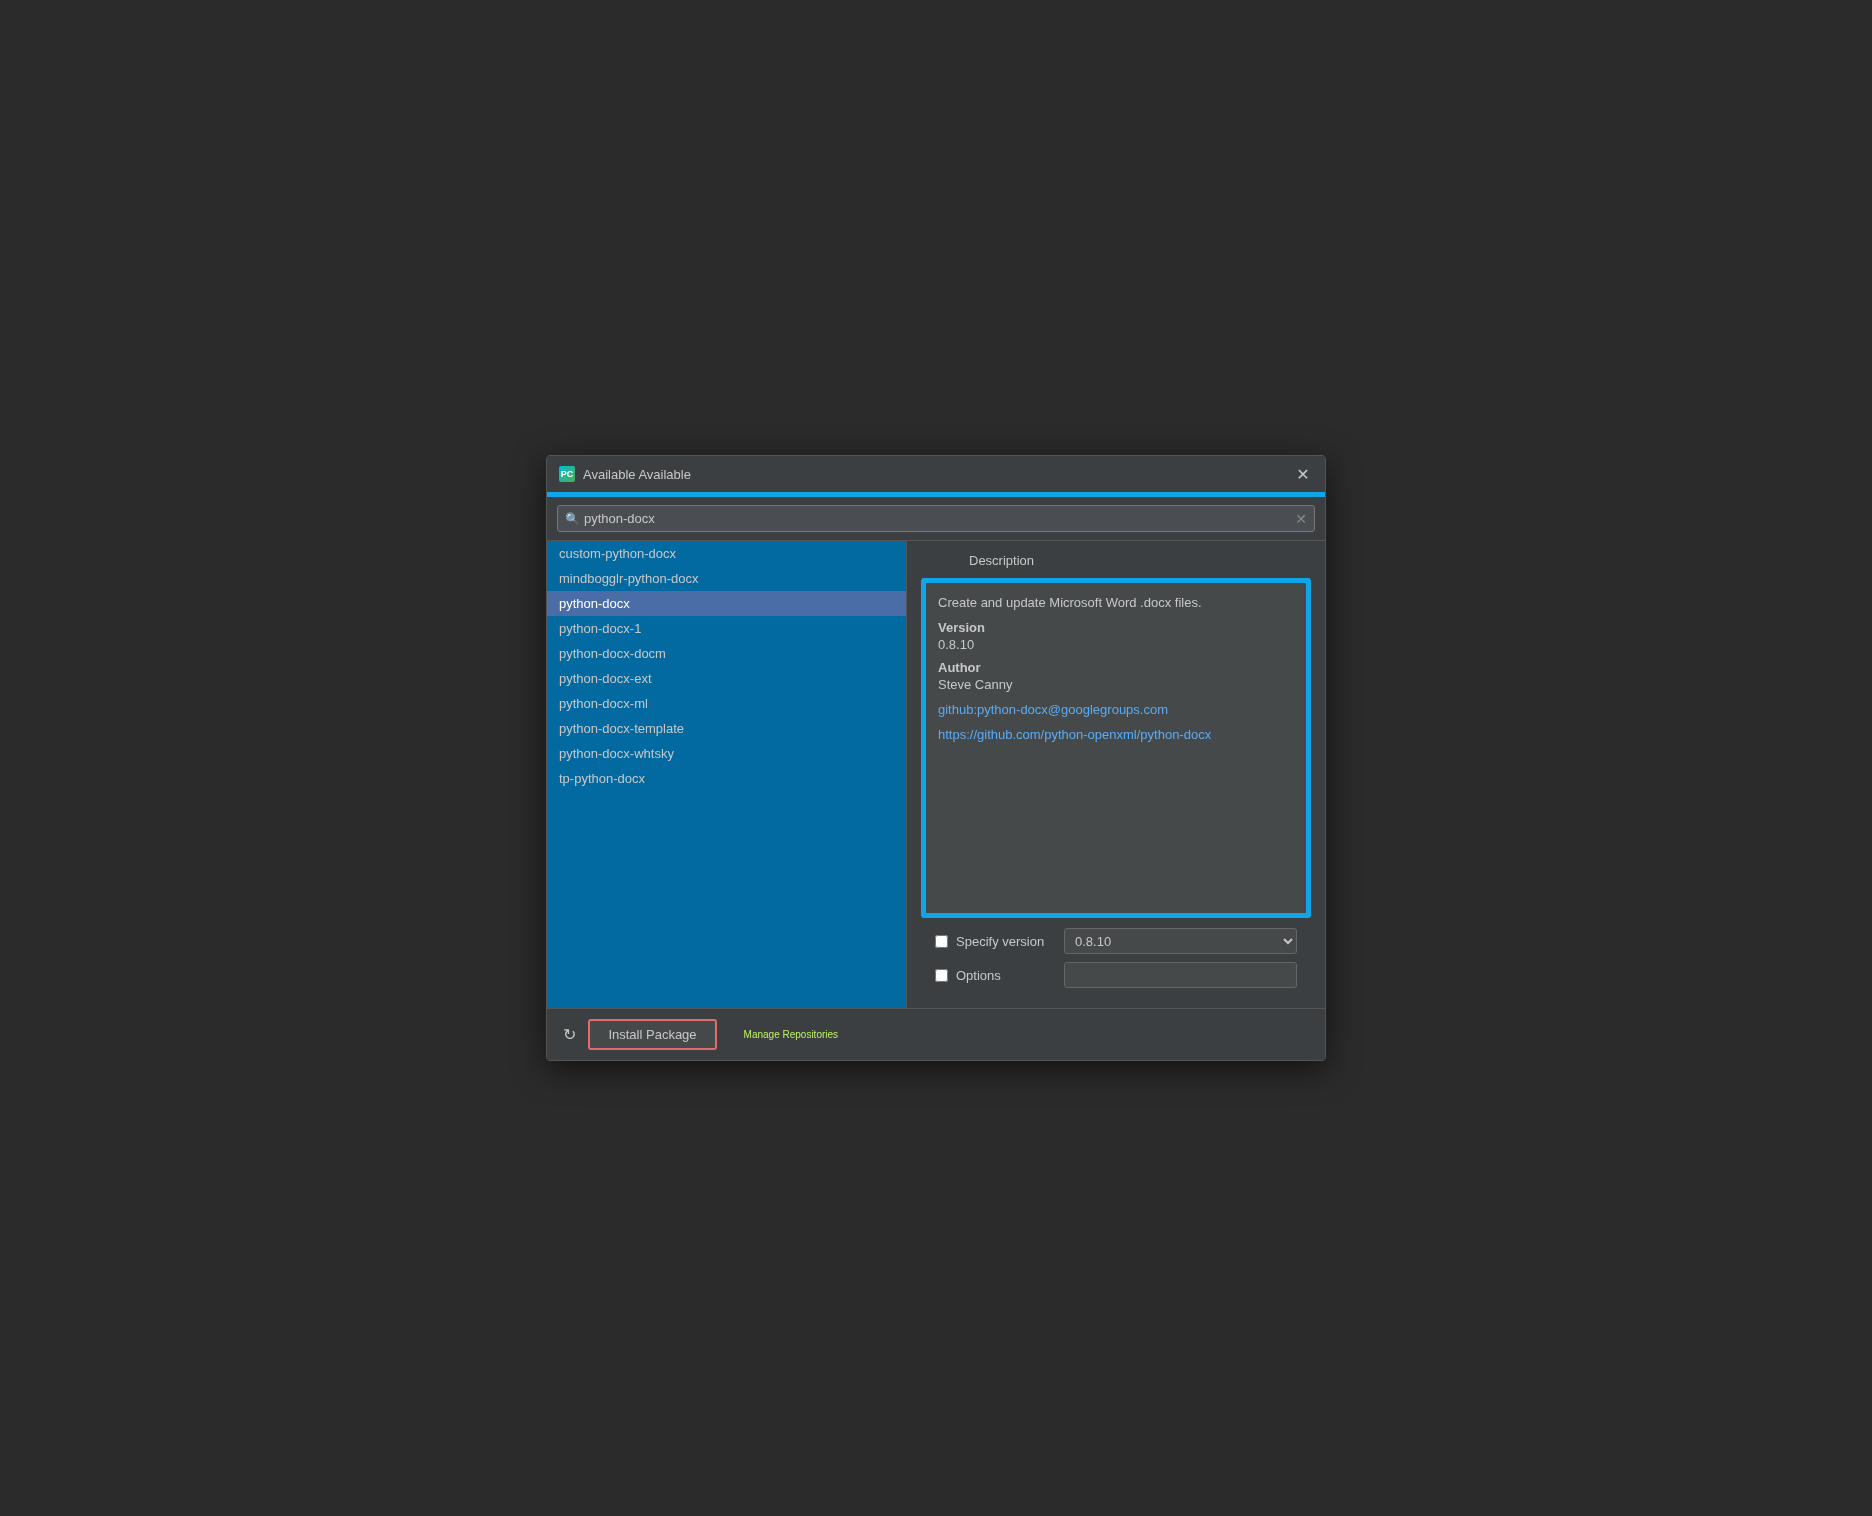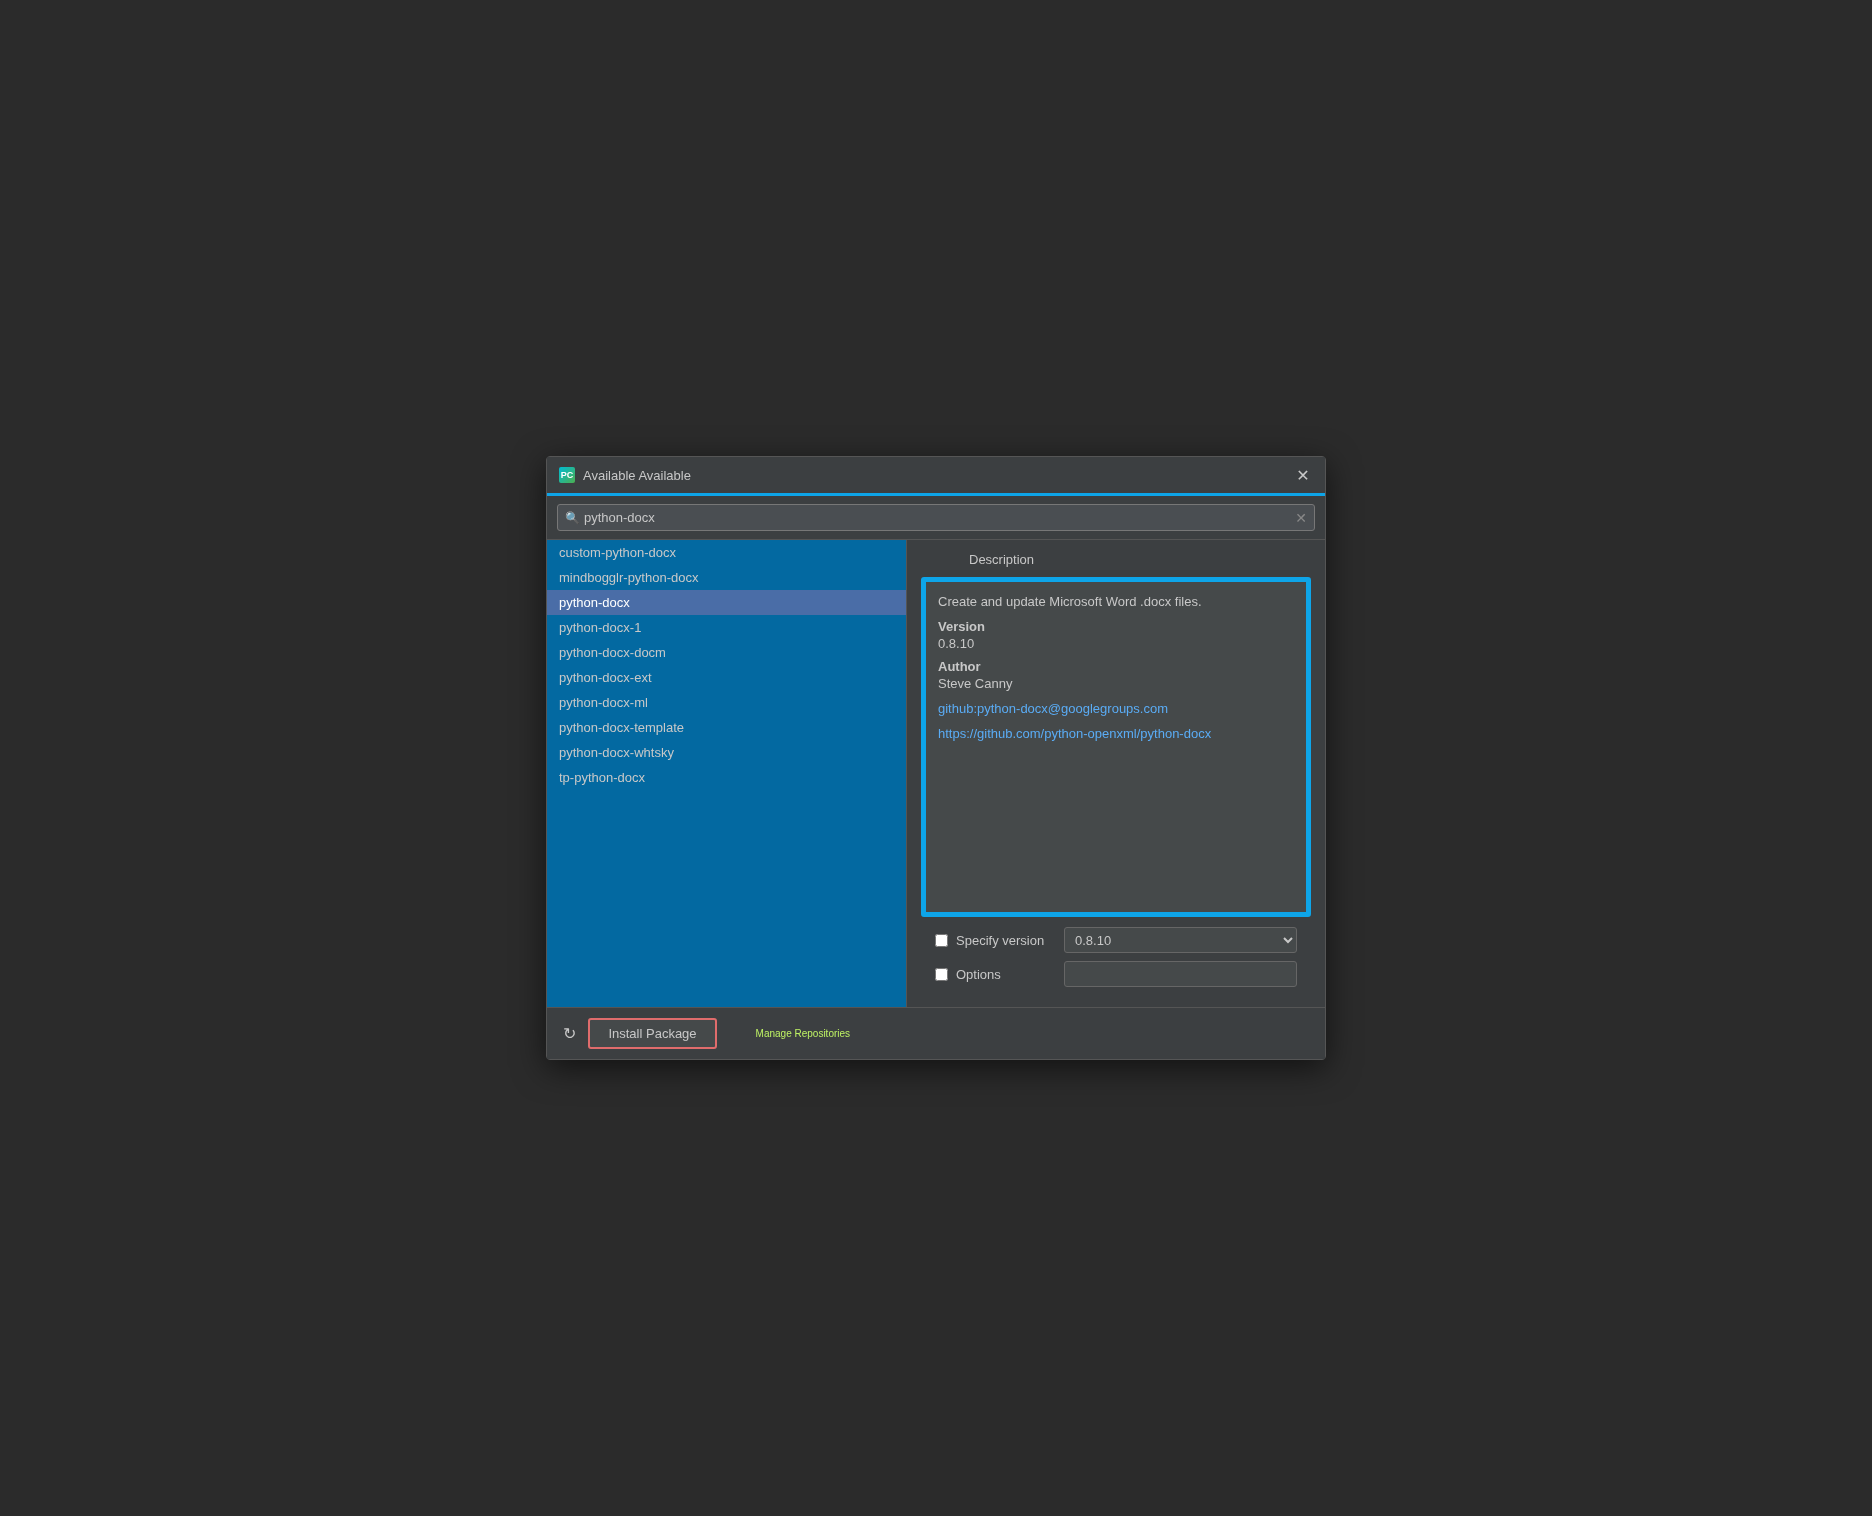--- a/index.html
+++ b/index.html
@@ -17,21 +17,21 @@
       width: 780px;
       background: #3c3f41;
       border: 1px solid #555;
       border-radius: 4px;
       display: flex;
       flex-direction: column;
       box-shadow: 0 8px 32px rgba(0,0,0,0.6);
     }
     .title-bar {
       background: #3c3f41;
-      border-bottom: 3px solid #0ea5e9;
+      border-bottom: 5px solid #0ea5e9;
       padding: 8px 12px;
       display: flex;
       align-items: center;
       justify-content: space-between;
     }
     .title-bar-left {
       display: flex;
       align-items: center;
       gap: 8px;
     }
@@ -218,21 +218,21 @@
       background: none;
       border: none;
       color: #c8c8c8;
       cursor: pointer;
       font-size: 16px;
       padding: 4px;
       border-radius: 3px;
     }
     .footer-buttons {
       display: flex;
-      gap: 20px;
+      gap: 8px;
       margin-left: 4px;
     }
     .install-btn {
       background: #45494a;
       border: 2px solid #e06c6c;
       color: #c8c8c8;
       padding: 6px 18px;
       cursor: pointer;
       font-size: 13px;
       border-radius: 3px;

